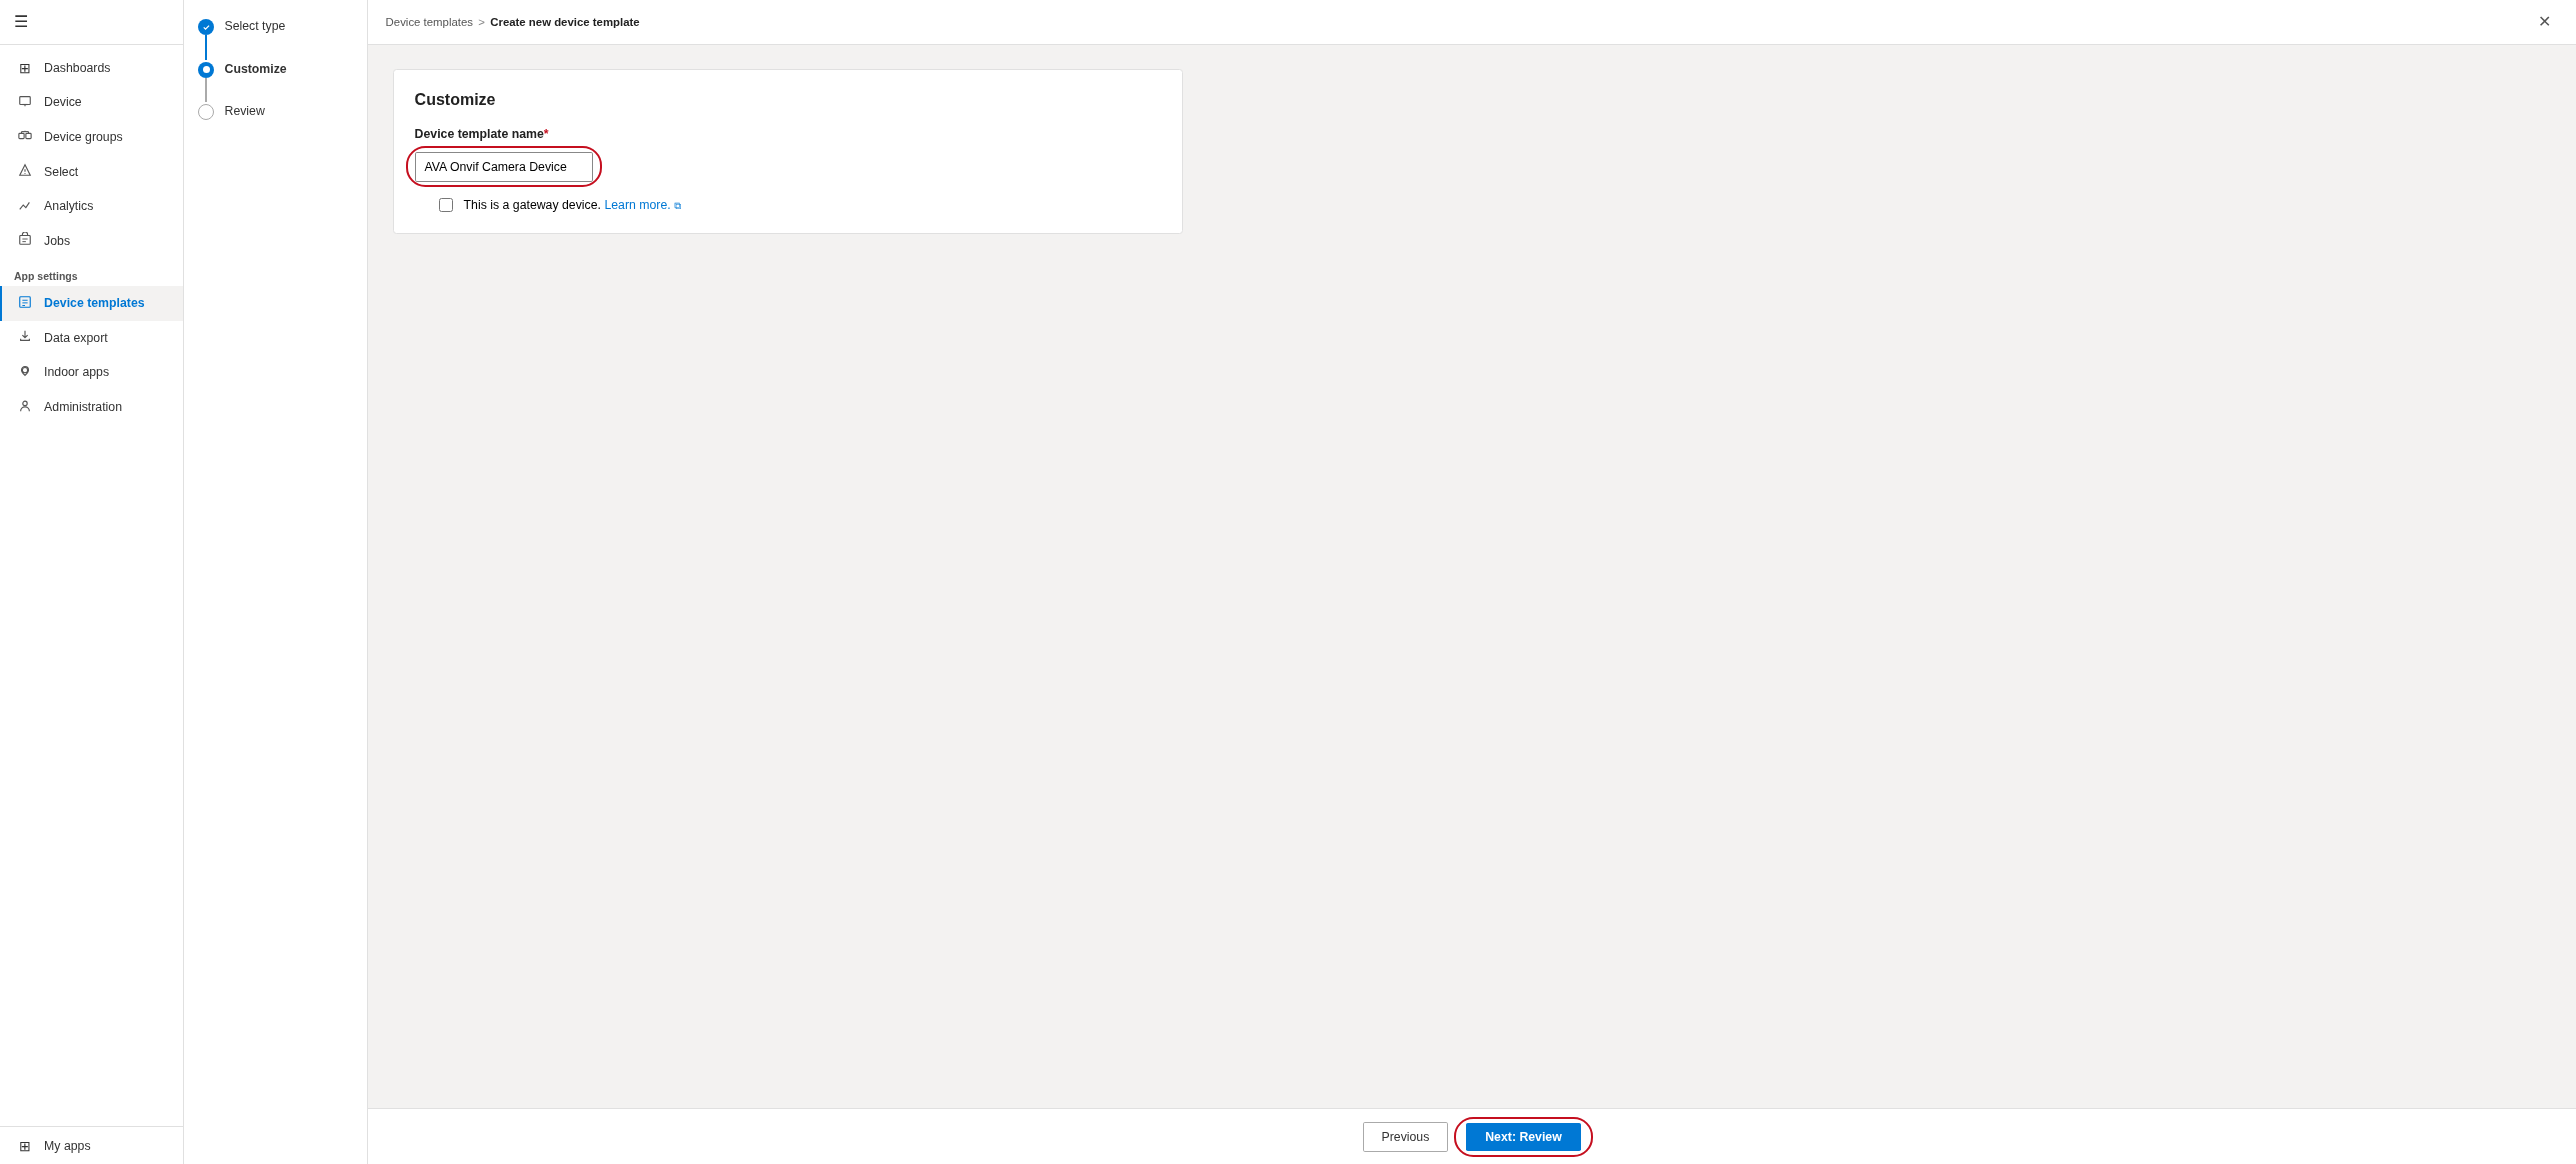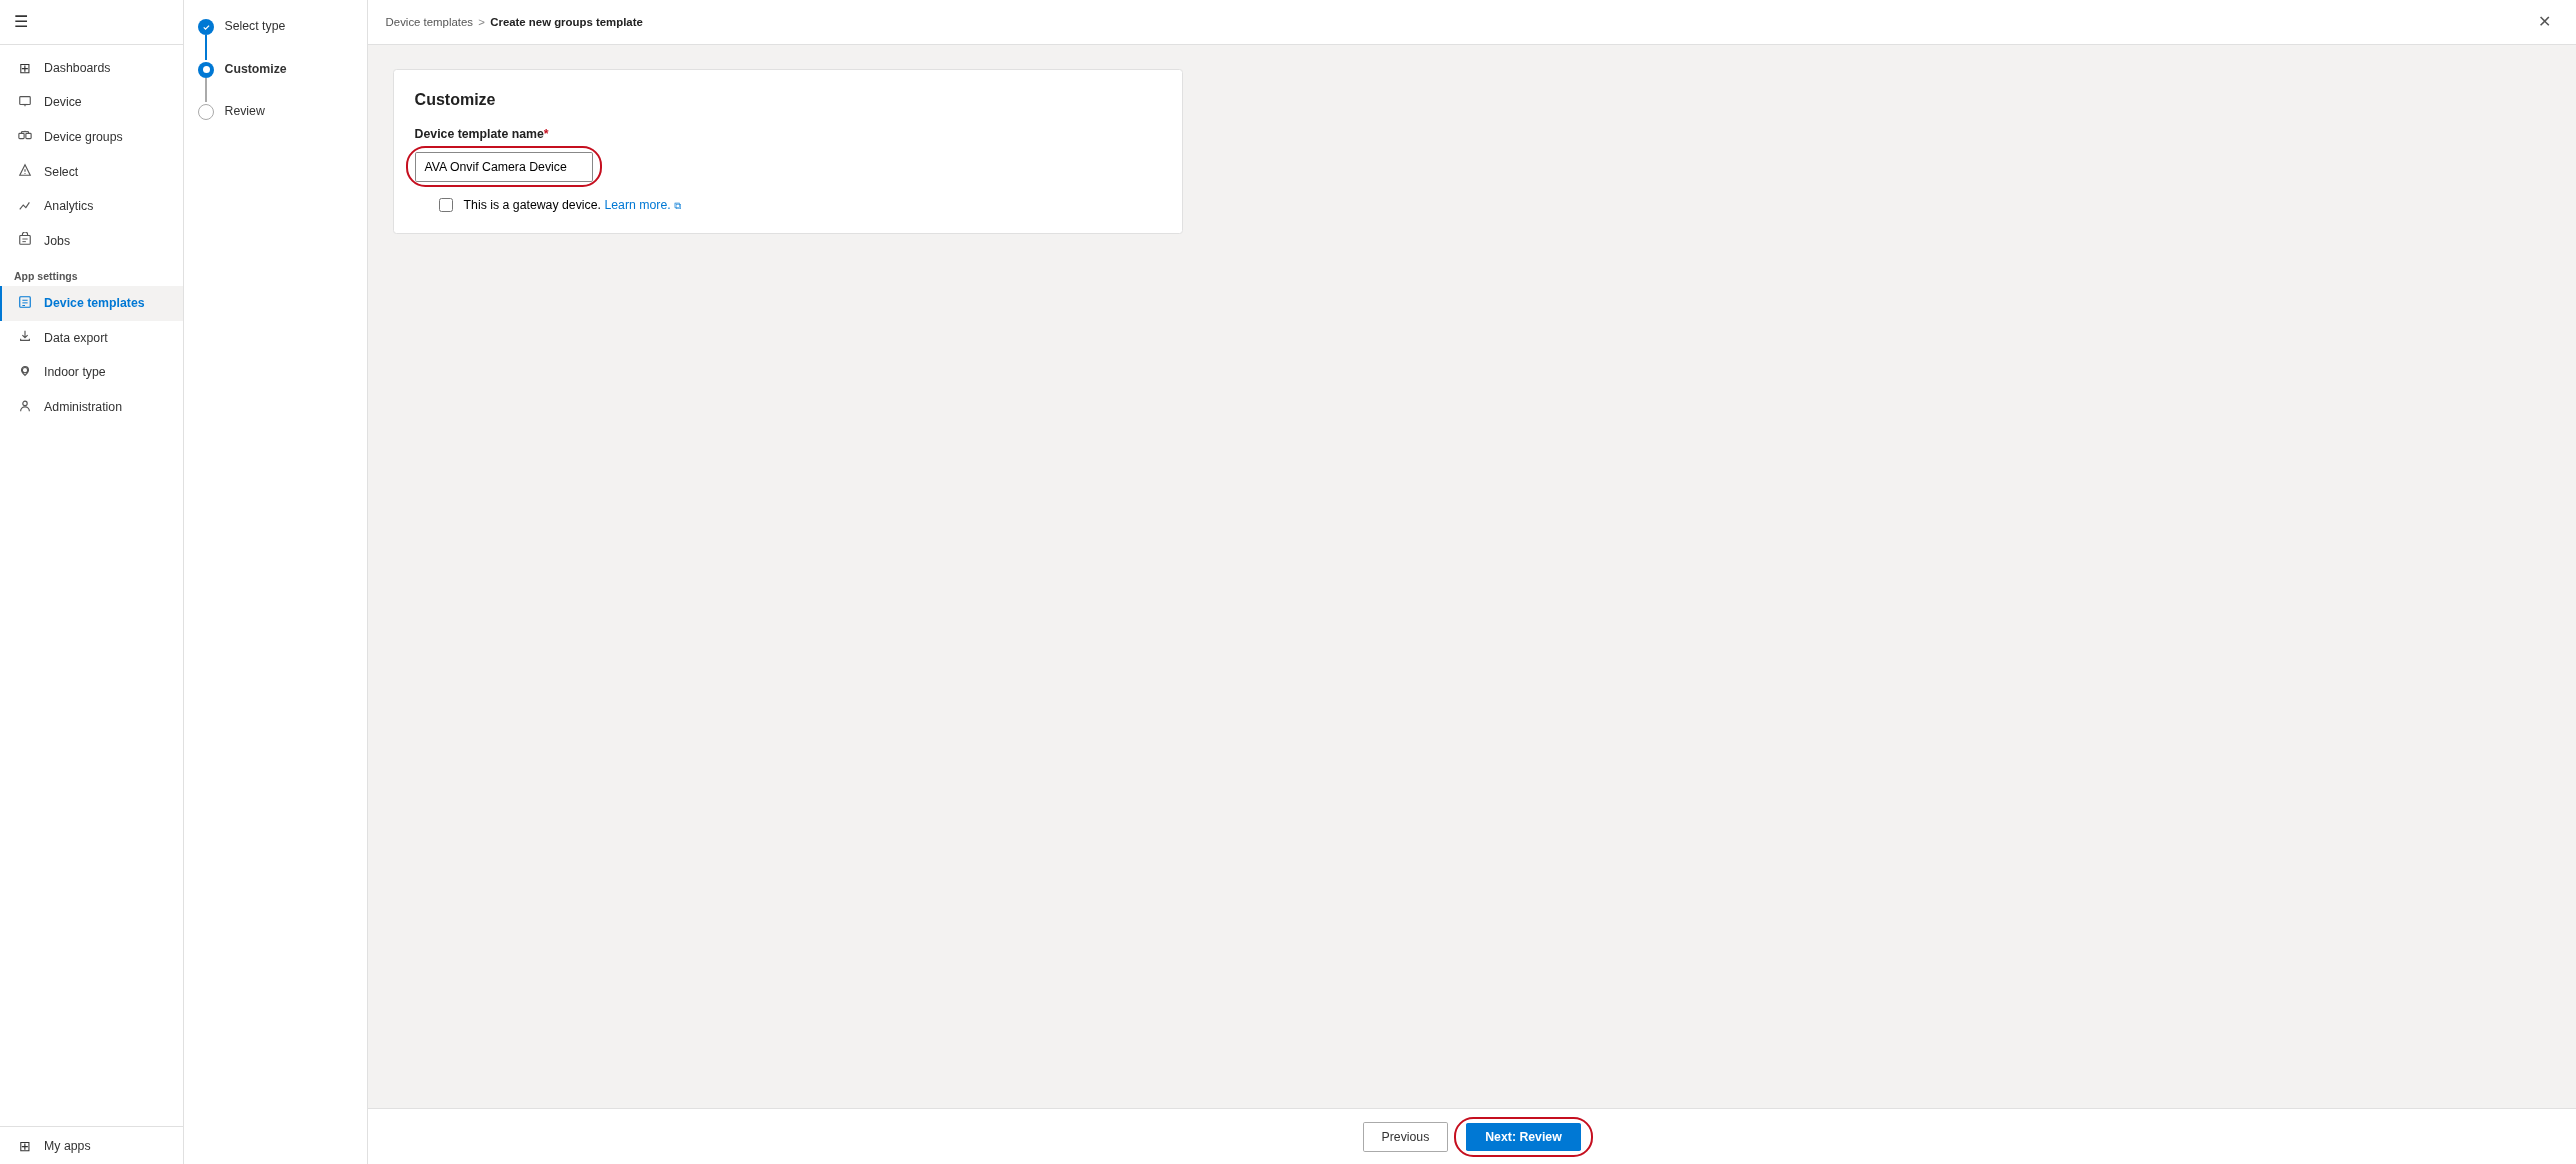--- a/index.html
+++ b/index.html
@@ -331,21 +331,21 @@
       </span>
       <span>Data export</span>
     </div>
     <div class="nav-item">
       <span class="icon">
         <svg width="14" height="14" viewBox="0 0 16 16" fill="none">
             <circle cx="8" cy="7" r="3" stroke="#555" stroke-width="1.3"></circle>
             <path d="M8 13s-4-4-4-6a4 4 0 018 0c0 2-4 6-4 6z" stroke="#555" stroke-width="1.3" fill="none"></path>
           </svg>
       </span>
-      <span>Indoor type</span>
+      <span>Indoor apps</span>
     </div>
     <div class="nav-item">
       <span class="icon">
         <svg width="14" height="14" viewBox="0 0 16 16" fill="none">
             <circle cx="8" cy="5" r="2.5" stroke="#555" stroke-width="1.3"></circle>
             <path d="M3 14c0-2.8 2.2-5 5-5s5 2.2 5 5" stroke="#555" stroke-width="1.3"></path>
           </svg>
       </span>
       <span>Administration</span>
     </div>
@@ -385,21 +385,21 @@
       <span class="step-label">Review</span>
     </div>
   </div>
 
   <div class="content-main">
 
     <div class="dialog-header">
       <div class="breadcrumb">
         <span>Device templates</span>
         <span class="breadcrumb-sep">&gt;</span>
-        <span class="breadcrumb-current">Create new groups template</span>
+        <span class="breadcrumb-current">Create new device template</span>
       </div>
       <button class="close-btn">✕</button>
     </div>
 
     <div class="dialog-body">
       <div class="dialog-card">
         <div class="dialog-title">Customize</div>
 
         <div class="field-label">
           <span>Device template name</span><span class="required-star">*</span>

